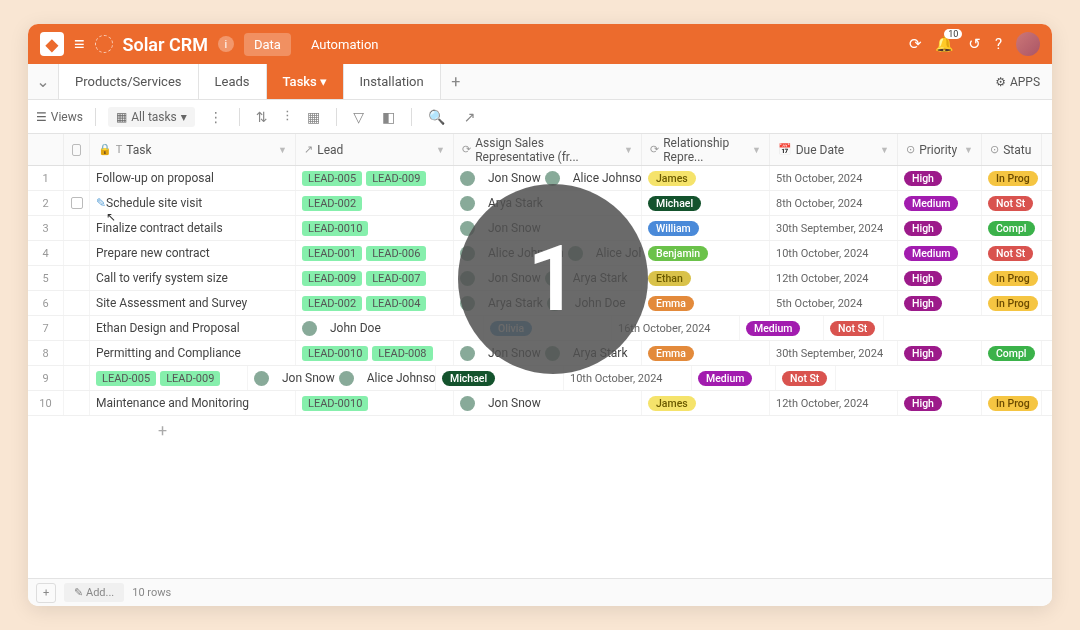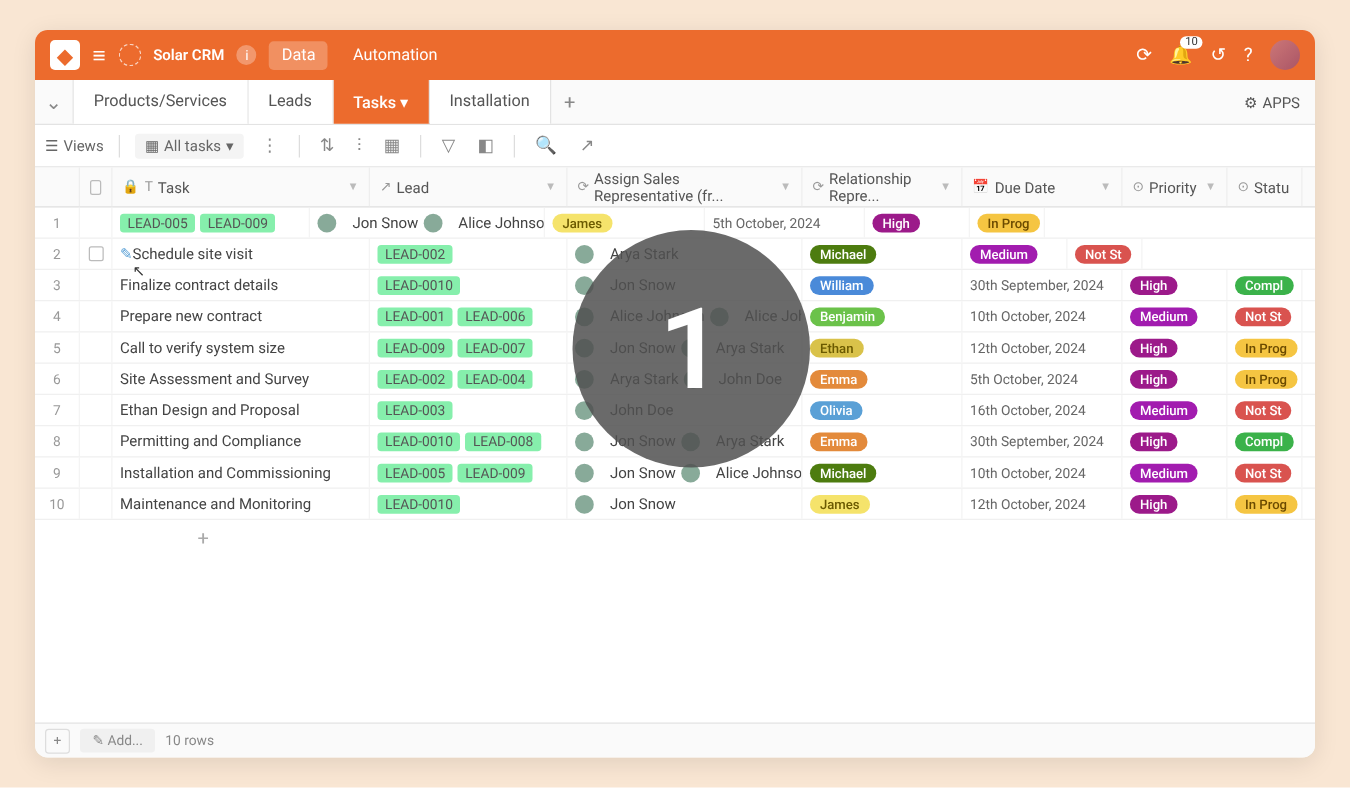--- a/index.html
+++ b/index.html
@@ -2,21 +2,21 @@
 <html><head>
 <meta charset="utf-8">
 <style>
 * { margin:0; padding:0; box-sizing:border-box; font-family:-apple-system,Segoe UI,Roboto,sans-serif; }
 body { background:#f9e6d3; width:1080px; height:630px; overflow:hidden; padding:24px 28px; }
 .app { background:#fff; border-radius:10px; box-shadow:0 4px 20px rgba(0,0,0,.1); overflow:hidden; height:582px; position:relative; }
 .topbar { background:#ec6b2d; height:40px; display:flex; align-items:center; padding:0 12px; color:#fff; gap:10px; }
 .logo { width:24px; height:24px; background:#fff; border-radius:4px; display:flex; align-items:center; justify-content:center; color:#ec6b2d; font-weight:bold; }
 .menu-icon { font-size:18px; cursor:pointer; }
 .grid-icon { width:18px; height:18px; border:1px dashed rgba(255,255,255,.7); border-radius:50%; }
-.title { font-size:12px; font-weight:600; }
+.title { font-size:18px; font-weight:600; }
 .info-icon { width:16px; height:16px; background:rgba(255,255,255,.3); border-radius:50%; font-size:11px; display:flex; align-items:center; justify-content:center; }
 .top-tab { font-size:13px; padding:4px 10px; border-radius:4px; cursor:pointer; }
 .top-tab.active { background:rgba(255,255,255,.25); }
 .top-right { margin-left:auto; display:flex; align-items:center; gap:14px; }
 .icon-btn { font-size:15px; color:#fff; cursor:pointer; position:relative; }
 .badge { position:absolute; top:-6px; right:-8px; background:#fff; color:#333; font-size:9px; border-radius:8px; padding:0 4px; }
 .avatar { width:24px; height:24px; border-radius:50%; background:linear-gradient(135deg,#c77,#a56); }
 
 .tabbar { height:36px; display:flex; align-items:center; border-bottom:1px solid #e3e3e3; background:#fafafa; }
 .collapse { width:30px; text-align:center; color:#888; cursor:pointer; }
@@ -54,21 +54,21 @@
 .lead-chip { background:#86efac; border-radius:3px; padding:1px 6px; font-size:11px; color:#555; }
 .person { display:flex; align-items:center; gap:13px; }
 .pava { width:15px; height:15px; border-radius:50%; background:#8a9; flex-shrink:0; }
 .pill { border-radius:10px; padding:1px 8px; font-size:10.5px; color:#fff; font-weight:500; display:inline-block; }
 .p-high { background:#9c1a8a; }
 .p-med { background:#a21caf; }
 .s-inprog { background:#f5c542; color:#6b4a00; }
 .s-notst { background:#d9534f; }
 .s-comp { background:#3bb24a; }
 .r-james { background:#f5e36b; color:#6b5a00; }
-.r-michael { background:#4d7c0f; }
+.r-michael { background:#14532d; }
 .r-william { background:#4a8ad9; }
 .r-benjamin { background:#6bc24a; }
 .r-ethan { background:#d9c24a; color:#6b5a00; }
 .r-emma { background:#e38a3b; }
 .r-olivia { background:#5aa0d6; }
 
 .addrow { height:28px; display:flex; align-items:center; padding-left:130px; color:#aaa; cursor:pointer; }
 .footer { position:absolute; bottom:0; left:0; right:0; height:28px; border-top:1px solid #e3e3e3; display:flex; align-items:center; padding:0 8px; font-size:11px; color:#888; gap:8px; background:#fafafa; }
 .footer .addbtn { width:20px; height:20px; border:1px solid #ddd; border-radius:3px; display:flex; align-items:center; justify-content:center; cursor:pointer; }
 .footer .addfield { background:#f0f0f0; padding:3px 10px; border-radius:3px; cursor:pointer; }
@@ -165,20 +165,23 @@
     <div class="hcell" style="width:60px">
         <span class="colicon">⊙</span> 
         <span>Statu</span>
       </div>
   </div>
 
   <div class="grid-body" id="grid-body">
       <div class="row">
         <div class="cell rownum">1</div>
         <div class="cell chkcol"></div>
+        <div class="cell taskcol">
+          <span>Follow-up on proposal</span>
+        </div>
         <div class="cell leadcol">
           <span class="lead-chip">LEAD-005</span>
           <span class="lead-chip">LEAD-009</span>
         </div>
         <div class="cell salescol">
           <span class="person">
             <span class="pava"></span>
             <span>Jon Snow</span>
           </span>
           <span class="person">
@@ -211,20 +214,21 @@
         </div>
         <div class="cell salescol">
           <span class="person">
             <span class="pava"></span>
             <span>Arya Stark</span>
           </span>
         </div>
         <div class="cell relcol">
           <span class="pill r-michael">Michael</span>
         </div>
+        <div class="cell duecol">8th October, 2024</div>
         <div class="cell priocol">
           <span class="pill p-med">Medium</span>
         </div>
         <div class="cell statuscol">
           <span class="pill s-notst">Not St</span>
         </div>
       </div>
       <div class="row">
         <div class="cell rownum">3</div>
         <div class="cell chkcol"></div>
@@ -343,23 +347,20 @@
         <div class="cell statuscol">
           <span class="pill s-inprog">In Prog</span>
         </div>
       </div>
       <div class="row">
         <div class="cell rownum">7</div>
         <div class="cell chkcol"></div>
         <div class="cell taskcol">
           <span>Ethan Design and Proposal</span>
         </div>
-        <div class="cell leadcol">
-          <span class="lead-chip">LEAD-003</span>
-        </div>
         <div class="cell salescol">
           <span class="person">
             <span class="pava"></span>
             <span>John Doe</span>
           </span>
         </div>
         <div class="cell relcol">
           <span class="pill r-olivia">Olivia</span>
         </div>
         <div class="cell duecol">16th October, 2024</div>
@@ -397,23 +398,20 @@
         <div class="cell priocol">
           <span class="pill p-high">High</span>
         </div>
         <div class="cell statuscol">
           <span class="pill s-comp">Compl</span>
         </div>
       </div>
       <div class="row">
         <div class="cell rownum">9</div>
         <div class="cell chkcol"></div>
-        <div class="cell taskcol">
-          <span>Installation and Commissioning</span>
-        </div>
         <div class="cell leadcol">
           <span class="lead-chip">LEAD-005</span>
           <span class="lead-chip">LEAD-009</span>
         </div>
         <div class="cell salescol">
           <span class="person">
             <span class="pava"></span>
             <span>Jon Snow</span>
           </span>
           <span class="person">

